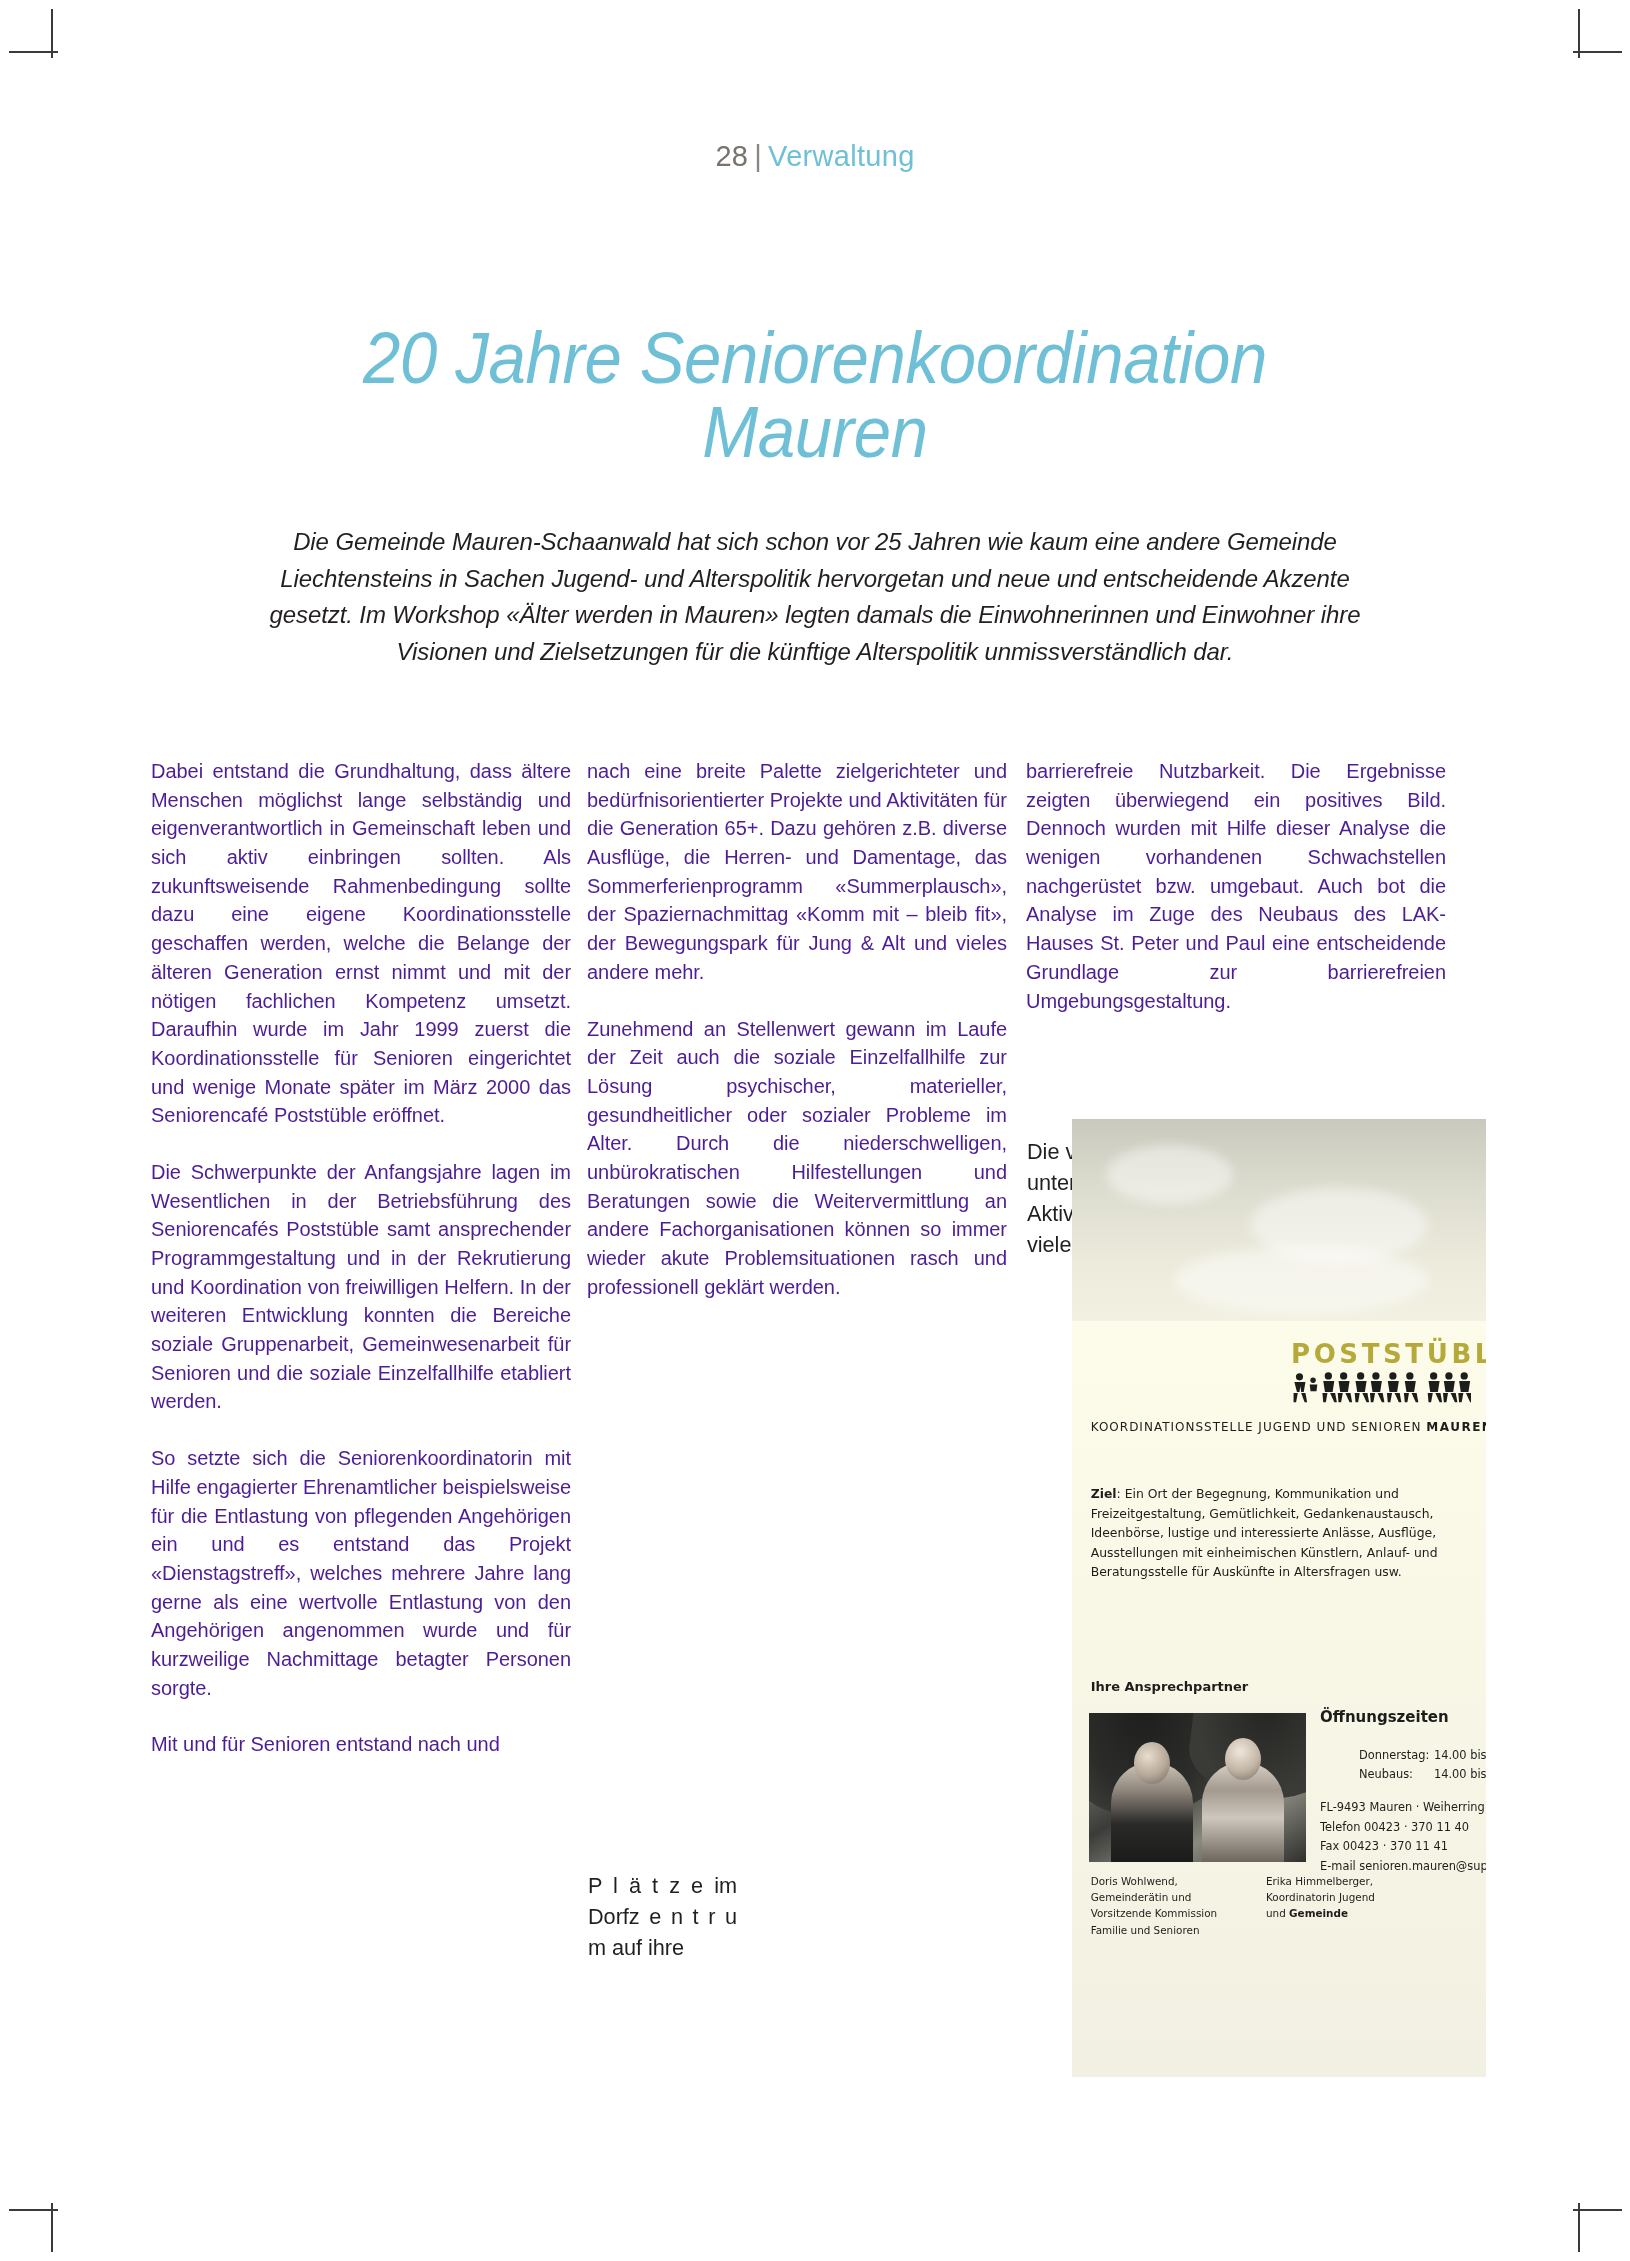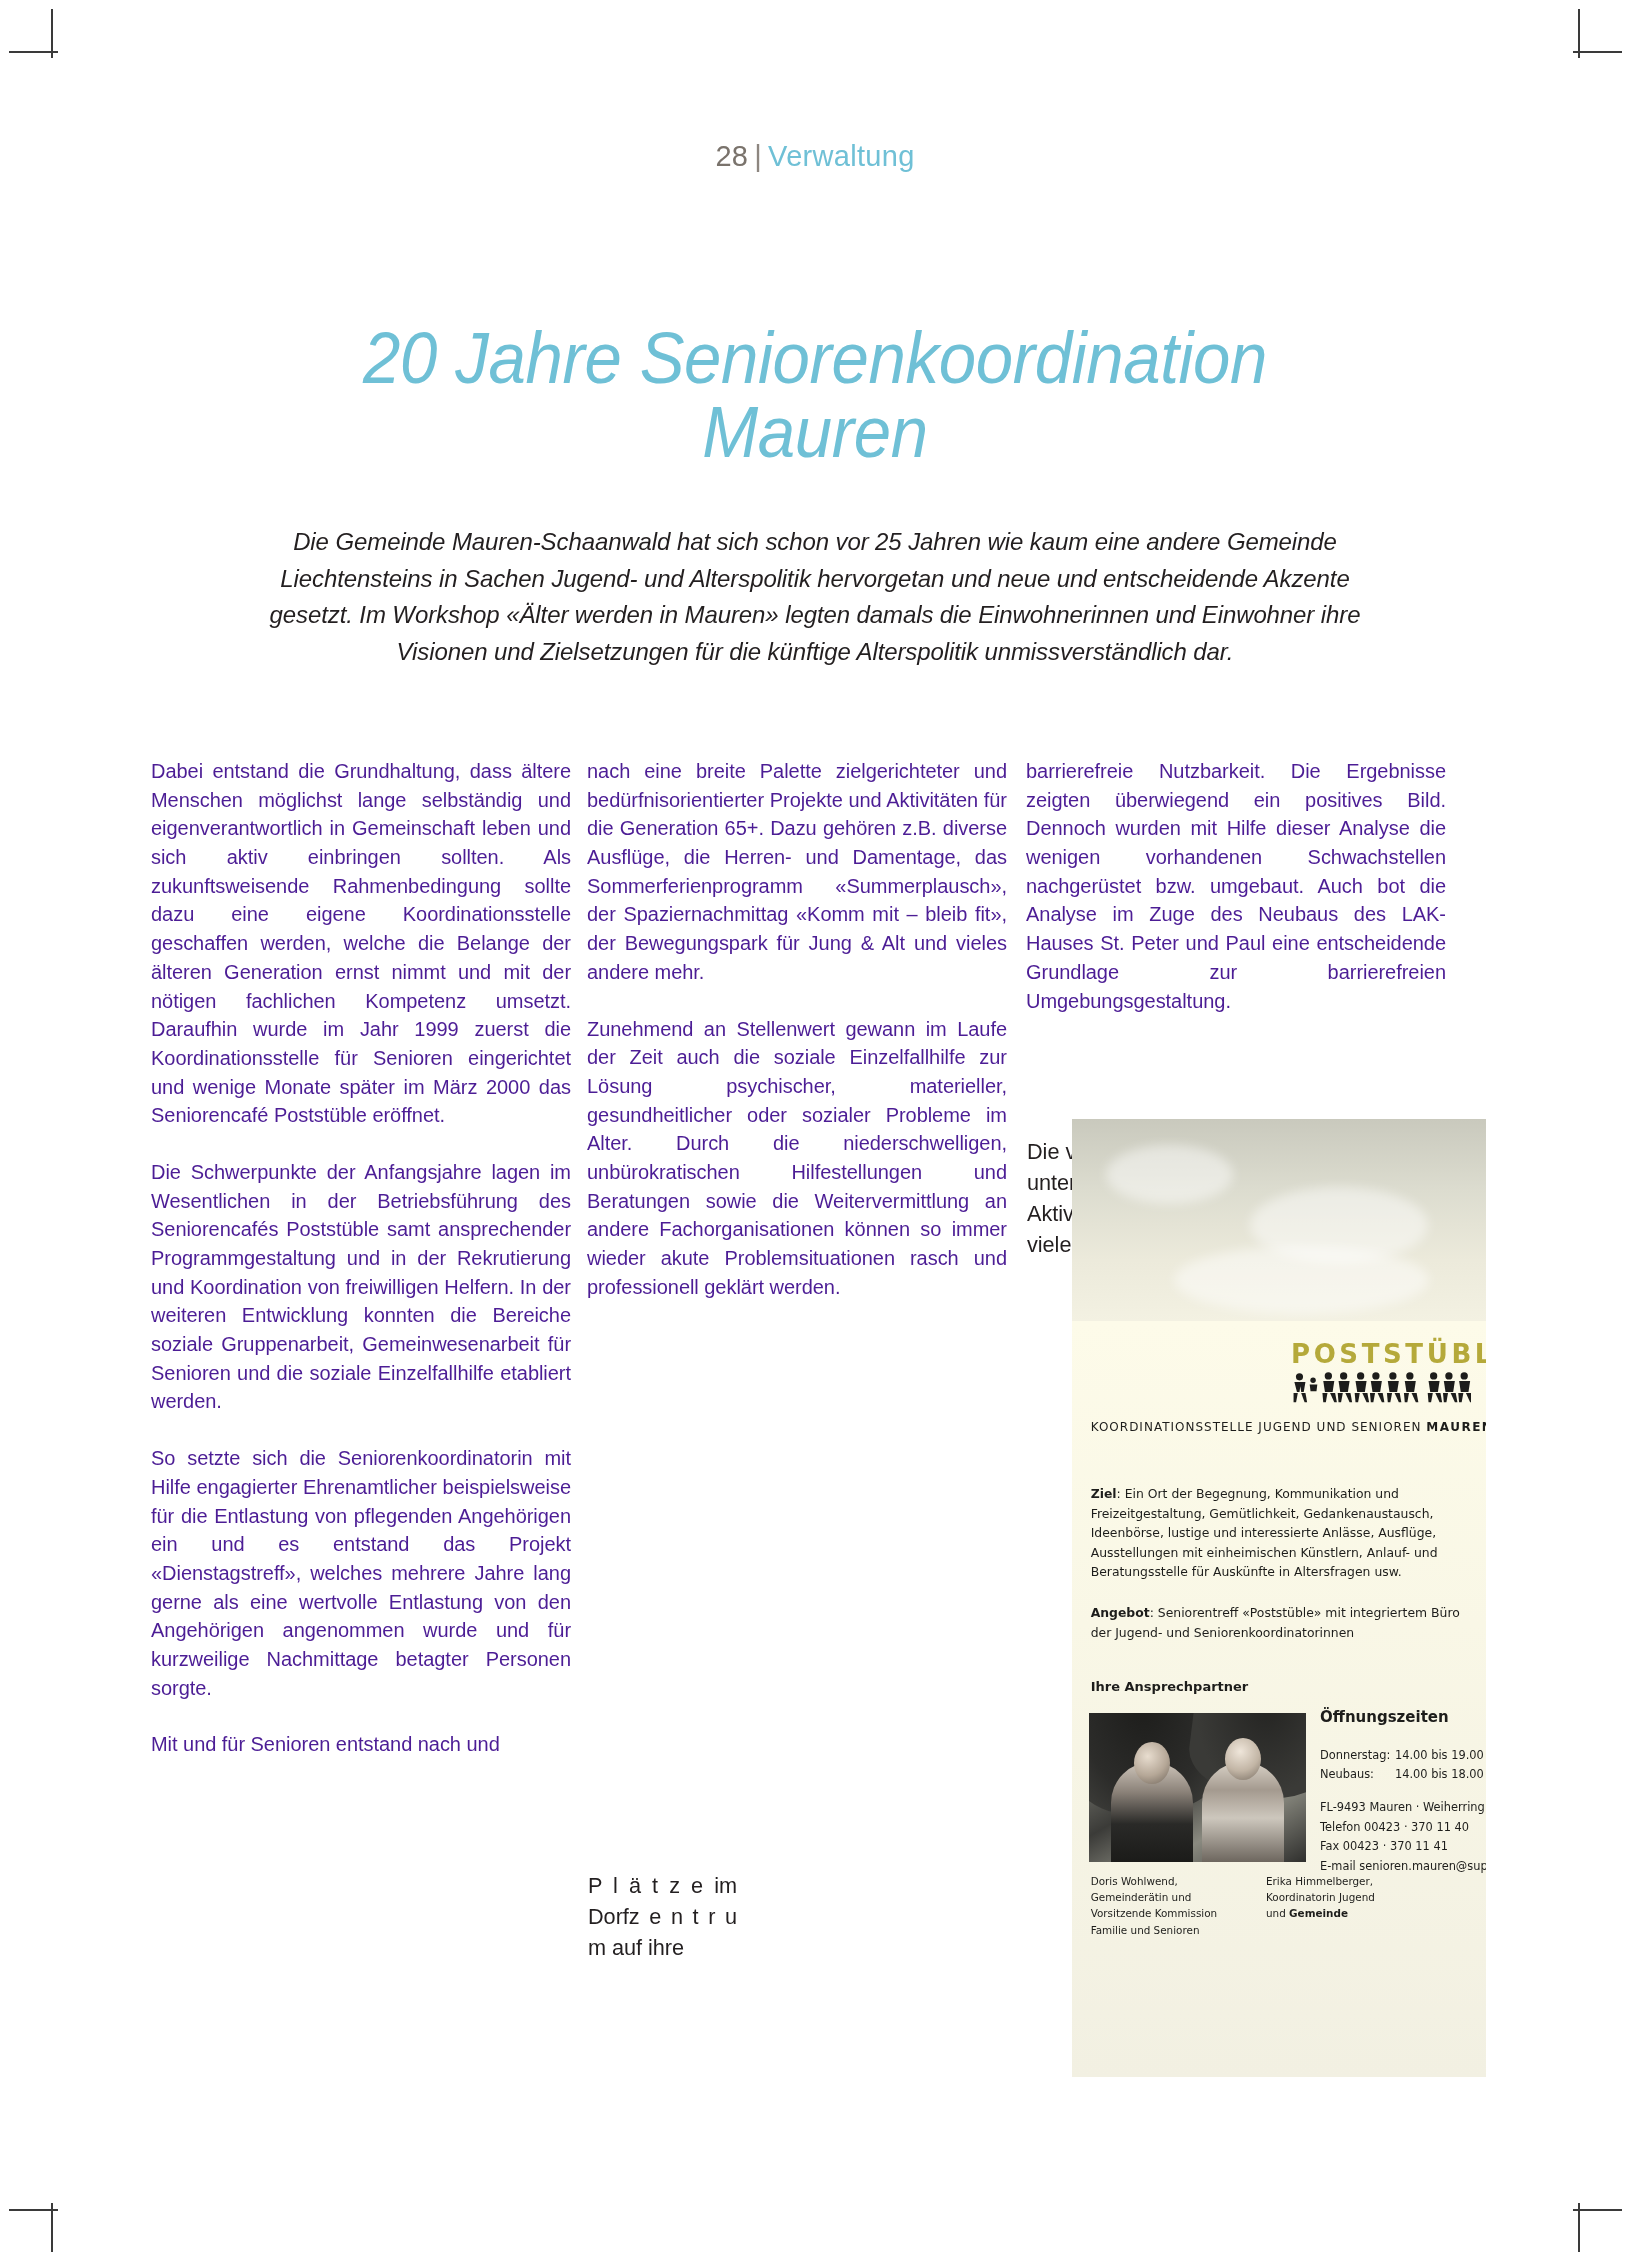--- a/index.html
+++ b/index.html
@@ -193,21 +193,21 @@
     left: 248px;
     top: 586px;
     width: 166px;
     font-family: "DejaVu Sans", sans-serif;
     font-size: 11.4px;
     line-height: 1.62;
     color: #1d1d1b;
   }
   .hours .hd { font-weight: 700; font-size: 15px; margin-bottom: 17px; }
   .hours .row { white-space: nowrap; }
-  .hours .row .d { display: inline-block; width: 75px; }
+  .hours .row .d { display: inline-block; width: 75px; margin-left: 39px; }
   .addr {
     position: absolute;
     left: 248px;
     top: 679px;
     width: 170px;
     font-family: "DejaVu Sans", sans-serif;
     font-size: 11.4px;
     line-height: 1.72;
     color: #1d1d1b;
     white-space: nowrap;
@@ -398,23 +398,20 @@
 
     <div class="subline">
       <span>KOORDINATIONSSTELLE JUGEND UND SENIOREN</span>
       <span class="mauren">MAUREN</span>
     </div>
 
     <div class="blocktxt ziel">
       <b>Ziel</b><span>: Ein Ort der Begegnung, Kommunikation und Freizeitgestaltung, Gemütlichkeit, Gedankenaustausch, Ideenbörse, lustige und interessierte Anlässe, Ausflüge, Ausstellungen mit einheimischen Künstlern, Anlauf- und Beratungsstelle für Auskünfte in Altersfragen usw.</span>
     </div>
 
-    <div class="blocktxt angebot">
-      <b>Angebot</b><span>: Seniorentreff «Poststüble» mit integriertem Büro der Jugend- und Seniorenkoordinatorinnen</span>
-    </div>
 
     <div class="blocktxt anspre">Ihre Ansprechpartner</div>
 
     <div class="hours">
       <div class="hd">Öffnungszeiten</div>
       <div class="row">
         <span class="d">Donnerstag:</span><span>14.00 bis 19.00 Uhr</span>
       </div>
       <div class="row">
         <span class="d">Neubaus:</span><span>14.00 bis 18.00 Uhr</span>

